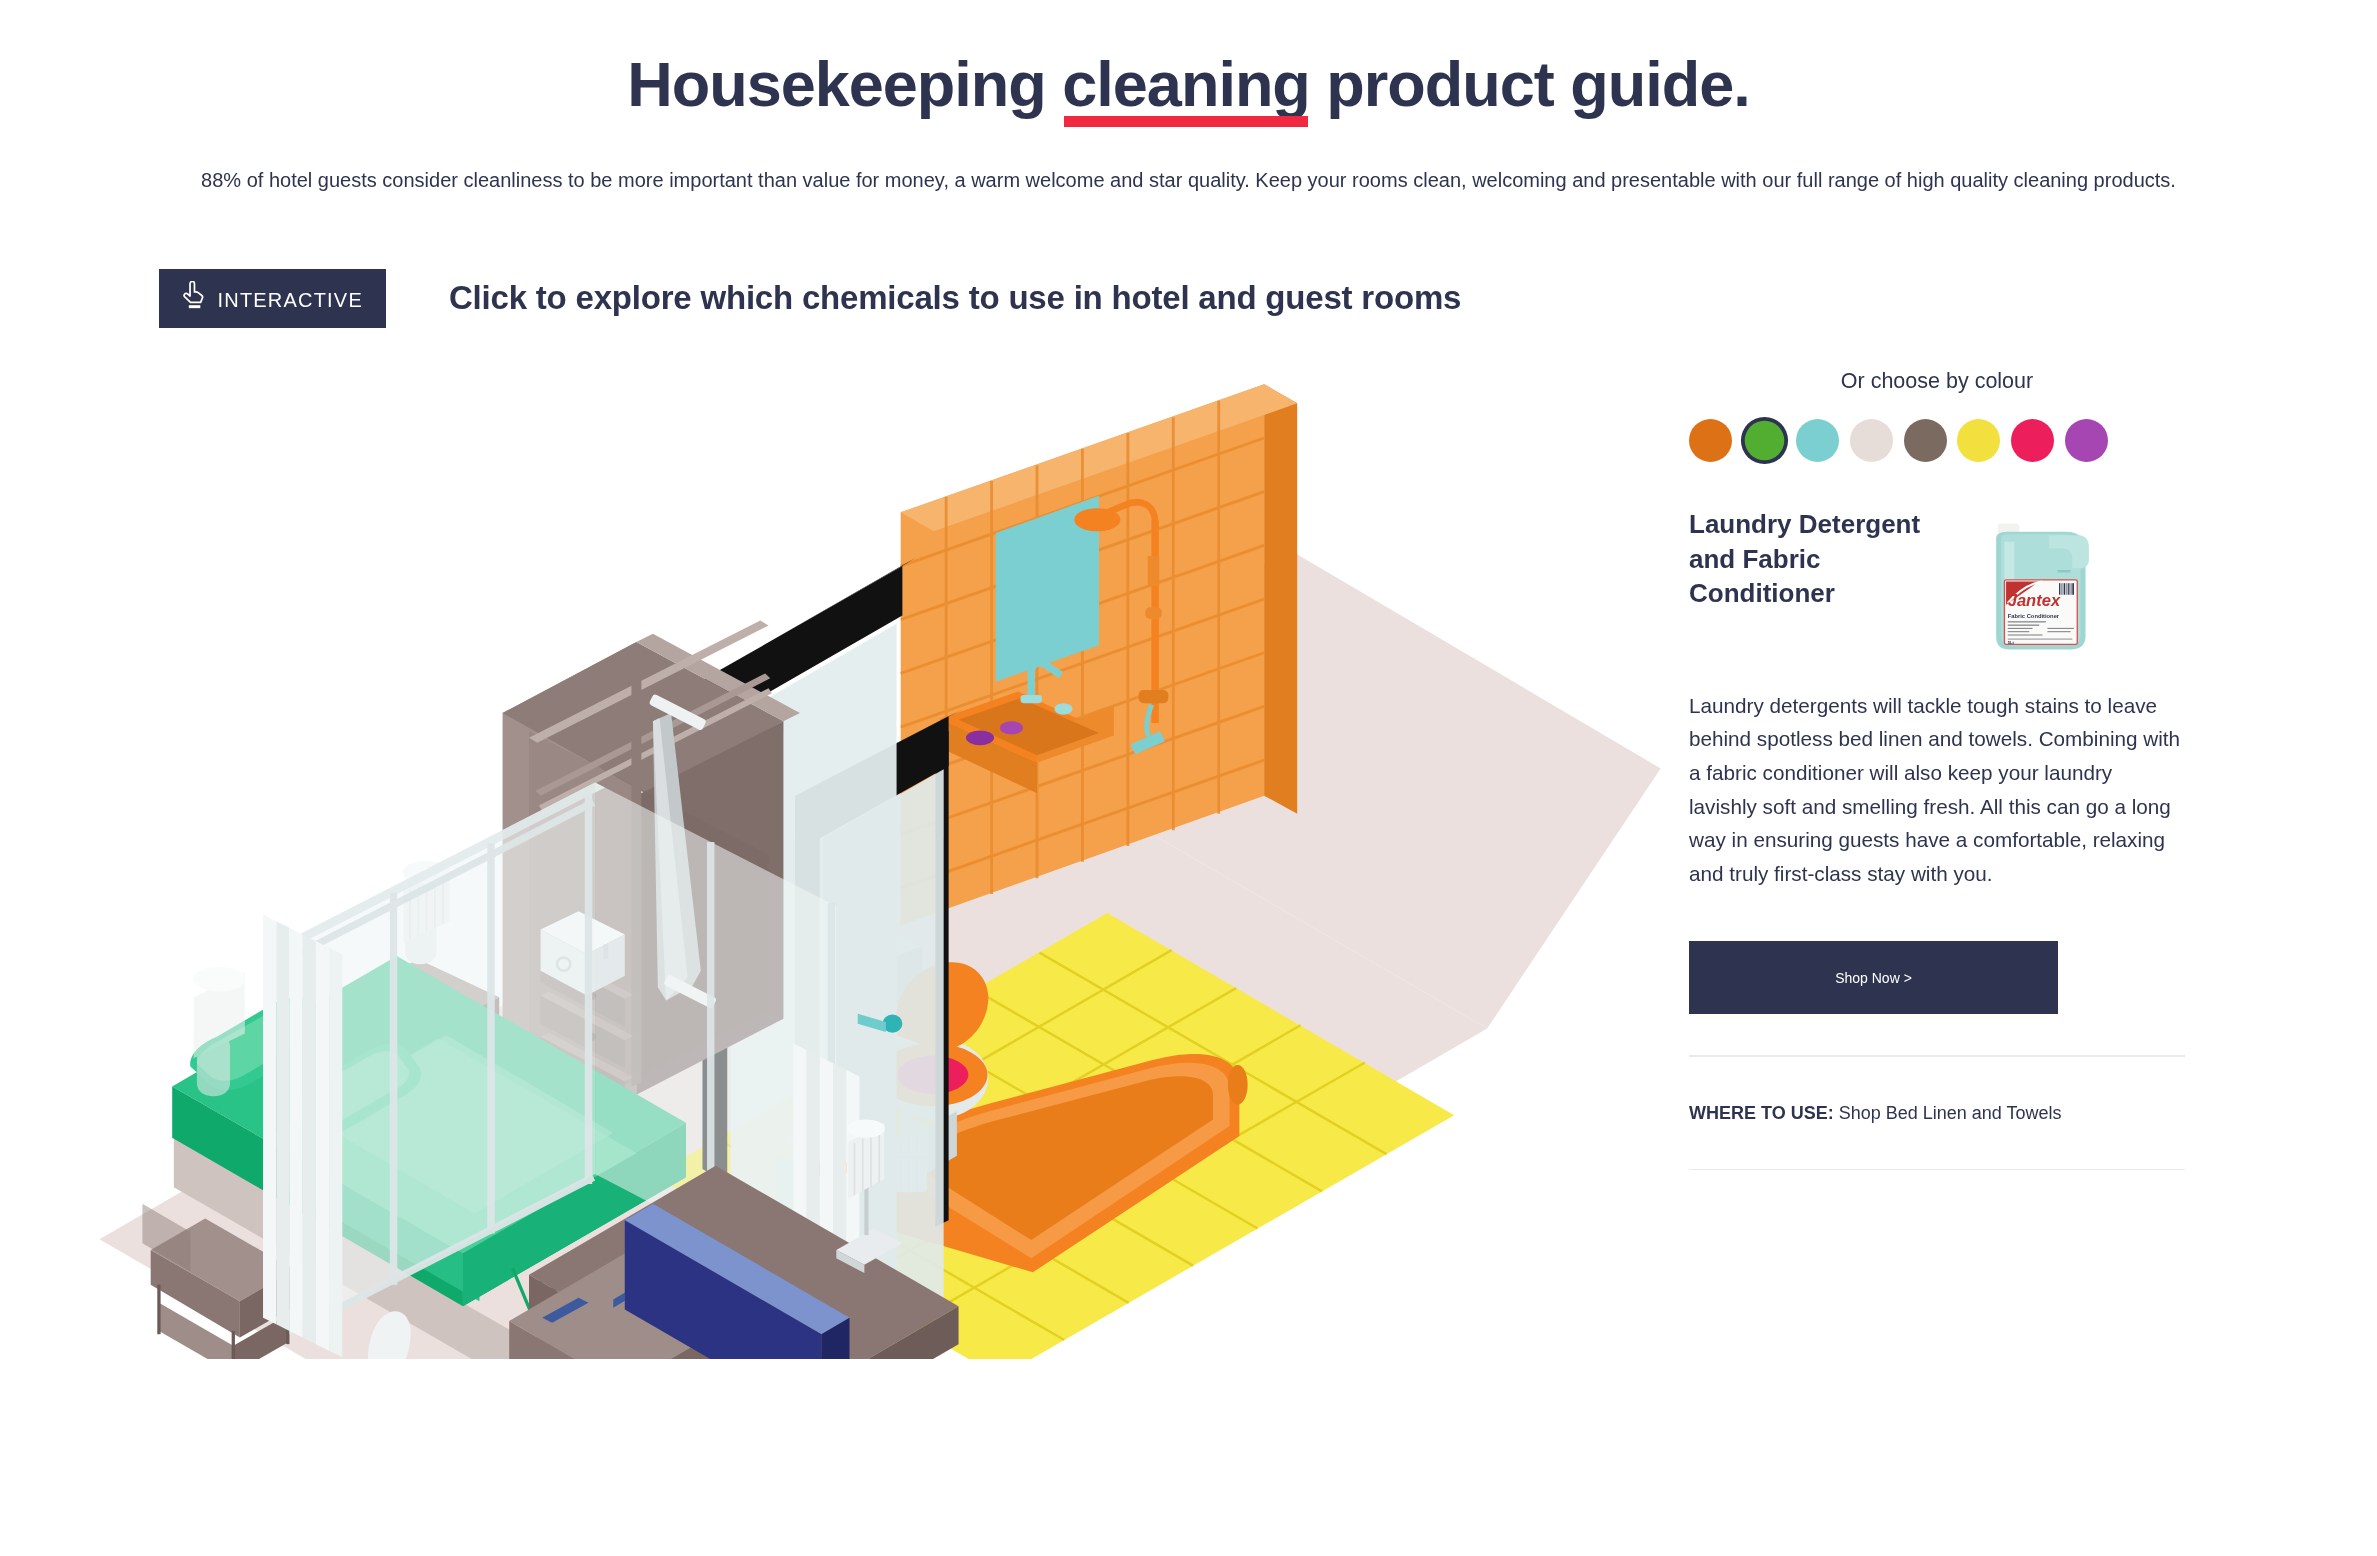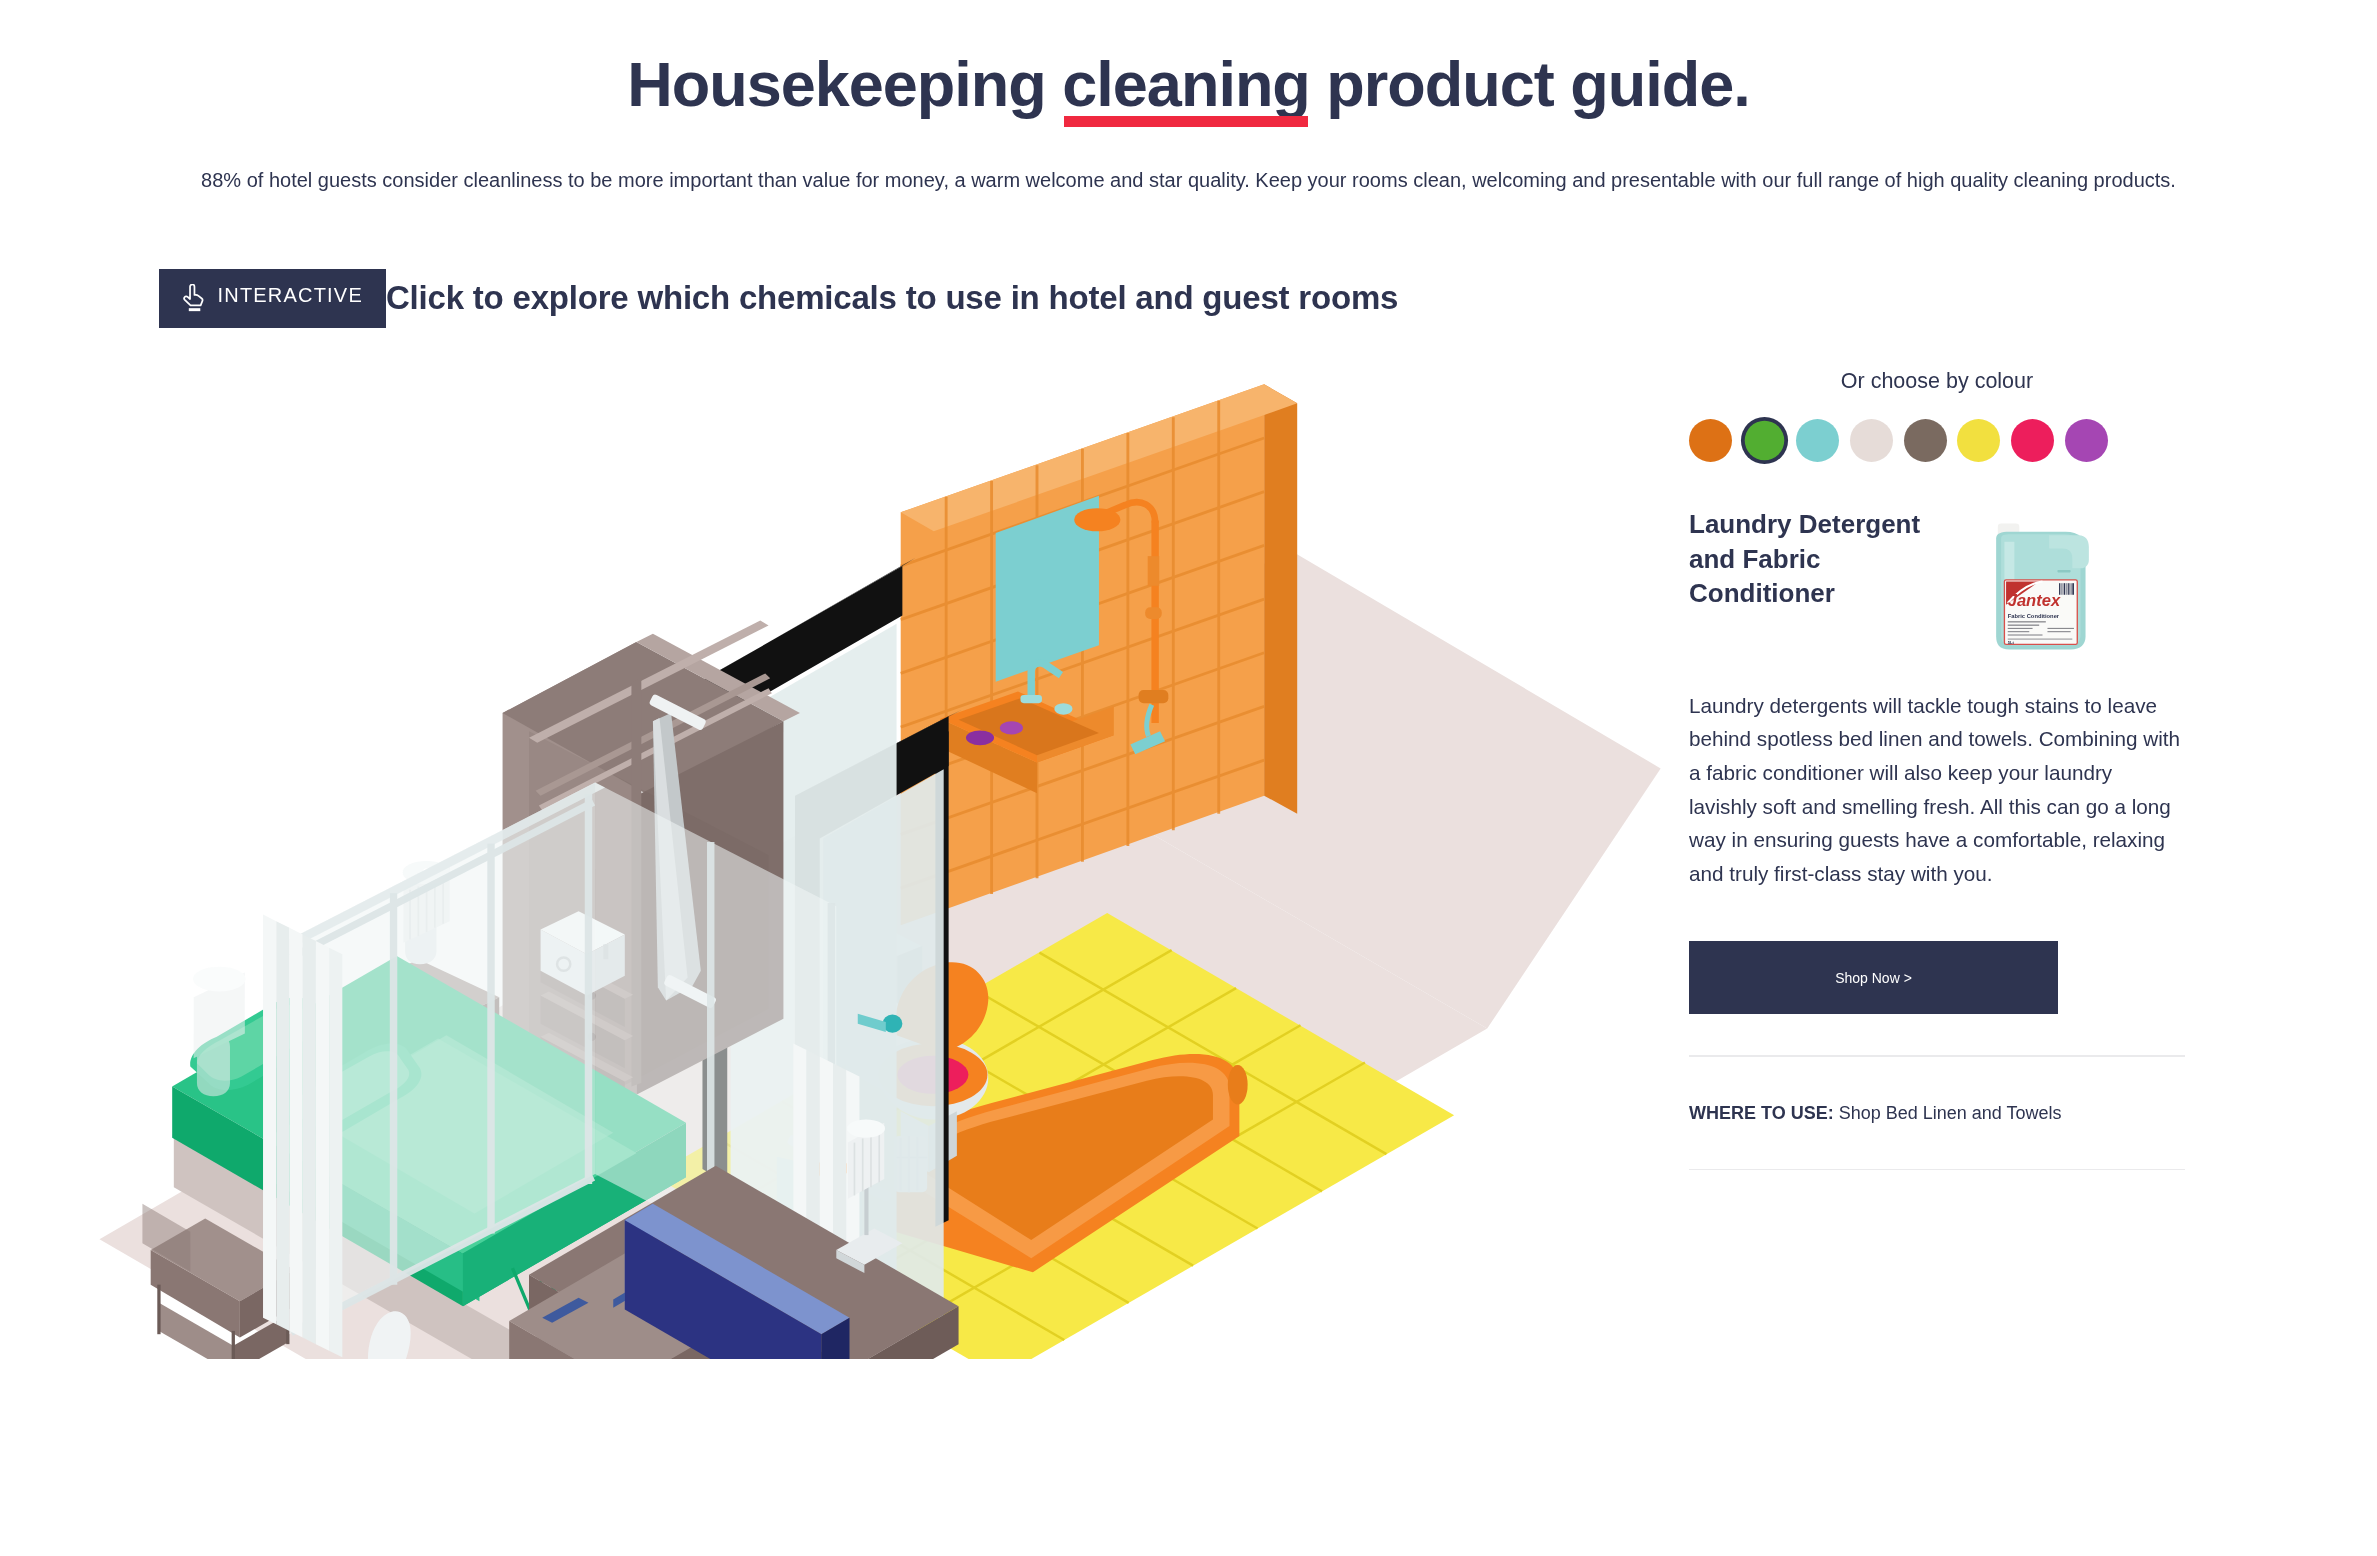--- a/index.html
+++ b/index.html
@@ -52,34 +52,35 @@
   .cta-row {
     display: flex;
     align-items: center;
     margin-top: 73px;
     padding-left: 159px;
   }
   .badge {
     background: #2E3450;
     color: #ffffff;
     display: flex;
-    align-items: flex-start;
+    align-items: flex-end;
     gap: 14px;
     padding: 15.7px 23px 15.7px 21.5px;
     height: 59px;
   }
   .badge .hand-icon { display: block; }
   .badge-label {
     font-size: 20px;
     letter-spacing: 1.2px;
     font-weight: 400;
     color: #ffffff;
     white-space: nowrap;
   }
   .cta-heading {
+    margin-left: 63px;
     font-size: 33px;
     font-weight: 700;
     color: #2E3450;
     letter-spacing: -0.2px;
     white-space: nowrap;
   }
 
   
   .main {
     display: flex;

